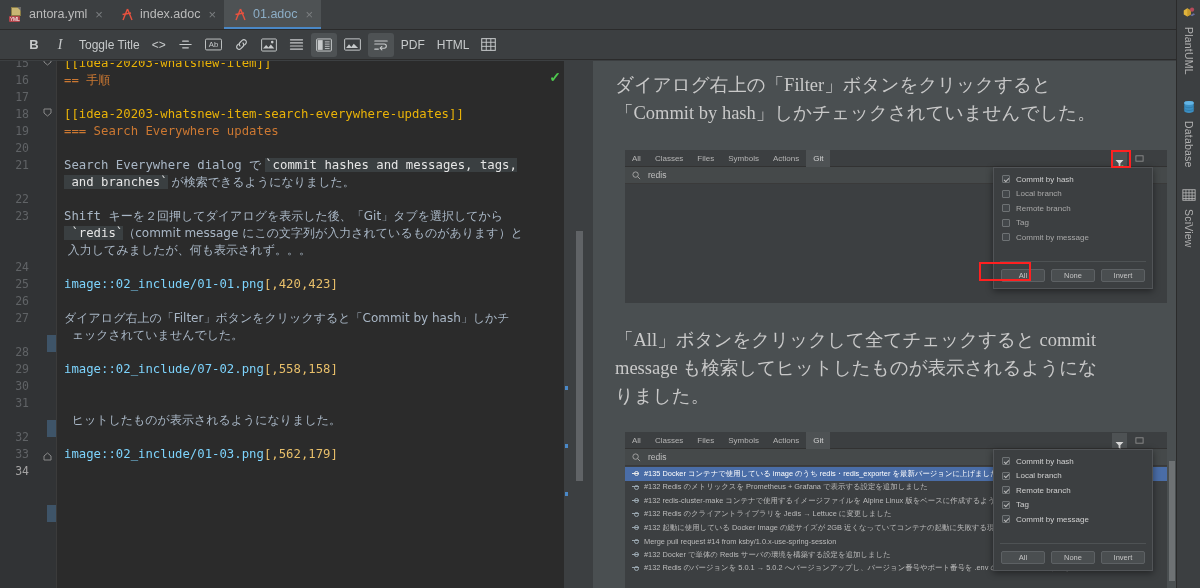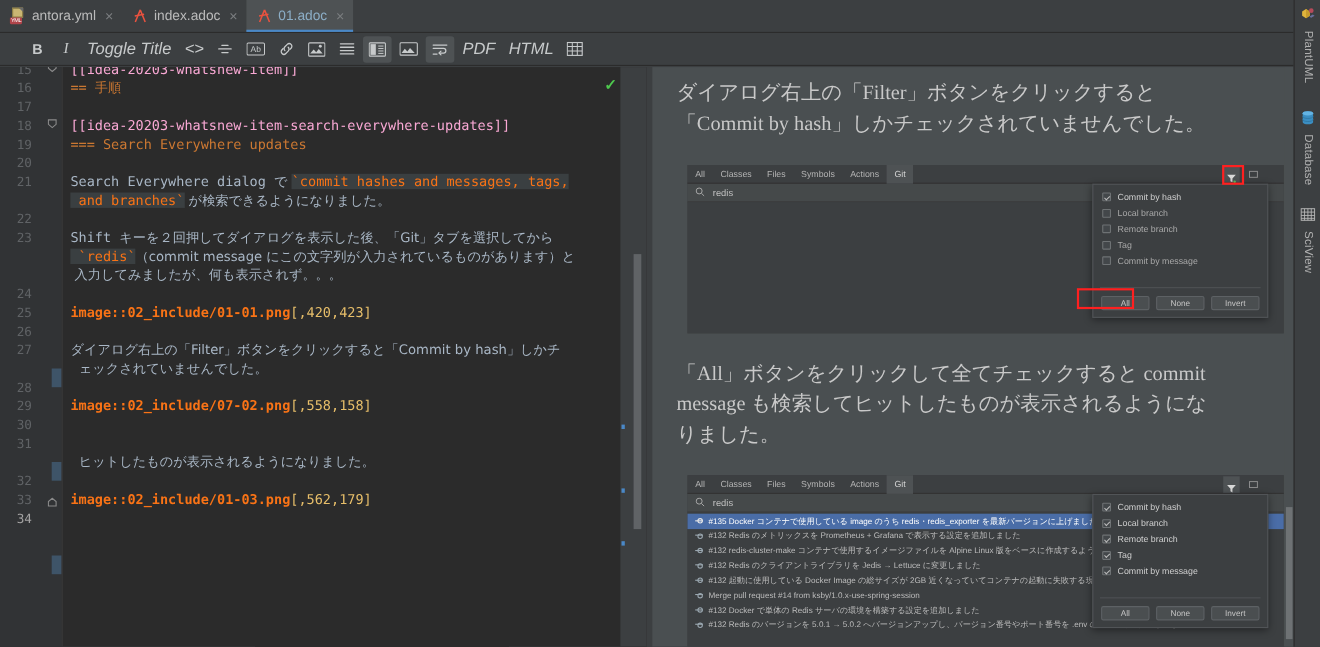--- a/index.html
+++ b/index.html
@@ -51,21 +51,21 @@
     padding-left: 22px; border-bottom: 1px solid #2b2b2b;
   }
   .tb {
     height: 24px; min-width: 24px; padding: 0 5px;
     display: flex; align-items: center; justify-content: center;
     color: #c7cacb; font-size: 12.5px; border-radius: 3px; cursor: default;
   }
   .tb.on { background: #4e5254; }
   .tb-b { font-weight: bold; font-size: 13px; }
   .tb-i { font-style: italic; font-family: "Liberation Serif", serif; font-size: 14px; }
-  .tb-txt { font-size: 15px; font-style: italic; }
+  .tb-txt { font-size: 12px; }
   .tb svg { display: block; }
 
   
   .editor {
     position: absolute; top: 61px; left: 0; width: 588px; height: 527px;
     background: #2b2b2b; overflow: hidden;
   }
   .gutter {
     position: absolute; left: 0; top: 0; width: 56px; height: 100%;
     background: #313335; color: #606366; font-family: "DejaVu Sans Mono", monospace;
@@ -77,25 +77,25 @@
     position: absolute; right: 4px; width: 9px; height: 9px; color: #9a9a9a;
   }
   .fold svg { display:block; }
   .marker { position:absolute; left:47px; width: 9px; }
   .codearea {
     position: absolute; left: 56px; top: 0; right: 24px; height: 100%;
     font-family: "DejaVu Sans Mono", monospace; font-size: 12.3px;
     color: #a9b7c6; border-left: 1px solid #3b3b3b;
   }
   .ln { position: absolute; left: 7px; line-height: 17px; white-space: pre; }
-  .c-anchor { color: #f9a8d4; }
+  .c-anchor { color: #eab308; }
   .c-head { color: #cc7832; }
-  .c-macro { color: #f97316; font-weight: bold; }
+  .c-macro { color: #7dd3fc; }
   .c-attr { color: #e8bf6a; }
-  .c-mono { background: #3a3f41; color: #f97316; }
+  .c-mono { background: #3a3f41; color: #e5e5e5; }
   .c-plain { color: #a9b7c6; }
   .jp { font-family: "DejaVu Sans", sans-serif; font-size: 12px; }
 
   .ed-scroll {
     position: absolute; right: 0; top: 0; width: 24px; height: 100%;
     background: #3c3f41;
   }
   .ed-scroll-thumb {
     position: absolute; right: 5px; top: 170px; width: 7px; height: 250px;
     background: #606366; border-radius: 0;

